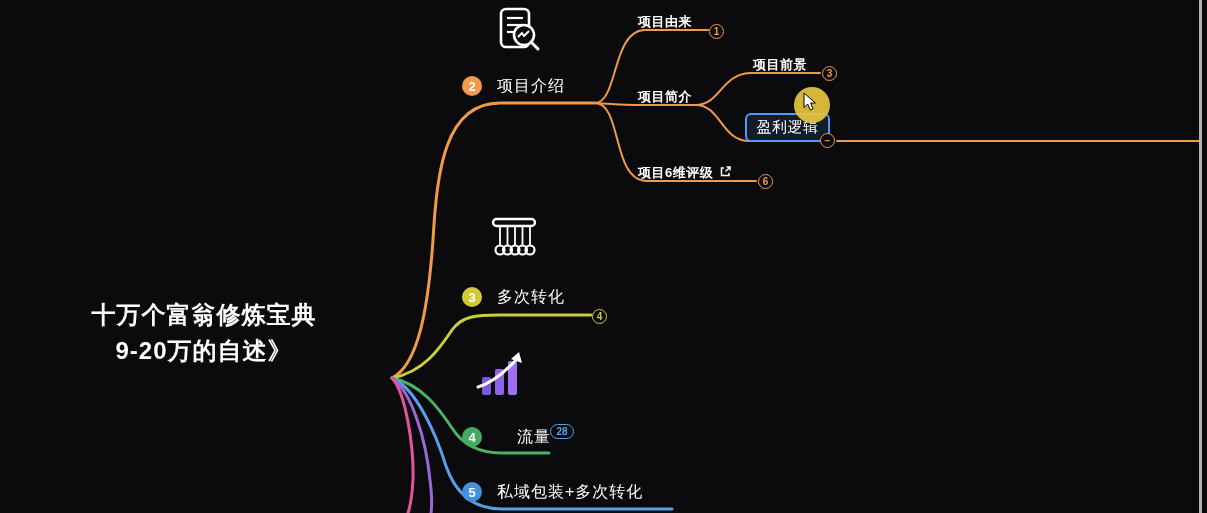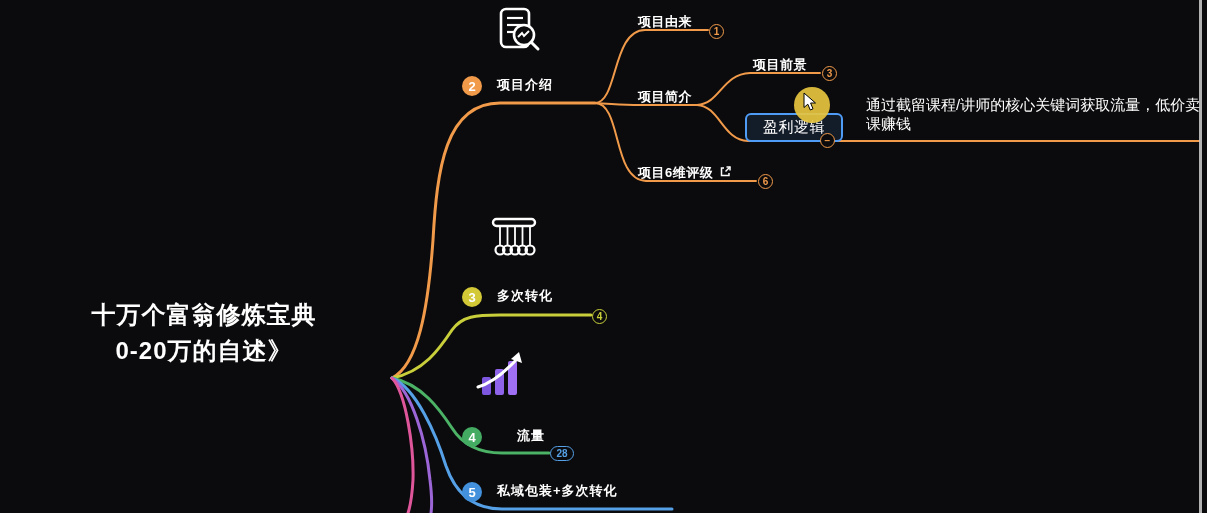--- a/index.html
+++ b/index.html
@@ -9,38 +9,38 @@
     background: #0b0b0d; overflow: hidden;
     font-family: "Liberation Sans", "DejaVu Sans", sans-serif;
   }
   .links { position: absolute; left: 0; top: 0; width: 1207px; height: 513px; }
   .root-title {
     position: absolute; left: 8px; top: 297px; width: 392px;
     text-align: center; color: #fff; font-size: 24px; font-weight: 800;
     line-height: 36px; letter-spacing: 1px;
   }
   .label { position: absolute; color: #fff; white-space: nowrap; }
-  .main-label { font-size: 13px; font-weight: 700; letter-spacing: 1px; }
+  .main-label { font-size: 16px; font-weight: 400; letter-spacing: 1px; }
   .sub-label { font-size: 13px; font-weight: 700; letter-spacing: 0.5px; }
   .badge {
     position: absolute; display: flex; align-items: center; justify-content: center;
     border-radius: 50%; font-weight: 700;
   }
   .badge-filled { width: 20px; height: 20px; color: #fff; font-size: 13px; }
   .bf-orange { background: #f09a4a; }
   .bf-yellow { background: #d3c937; }
   .bf-green  { background: #43ac62; }
   .bf-blue   { background: #4391dc; }
   .badge-outline { width: 15px; height: 15px; background: #0b0b0d; font-size: 10px; border: 1.5px solid; }
   .bo-orange { border-color: #f09a4a; color: #f09a4a; }
   .bo-yellow { border-color: #c9cf3a; color: #c9cf3a; }
   .bo-pill   { border-color: #55a0e6; color: #55a0e6; width: 24px; border-radius: 8px; }
   .icon { position: absolute; }
   .profit-box {
-    position: absolute; left: 745px; top: 113px; width: 98px; height: 29px;
+    position: absolute; left: 745px; top: 113px; width: 85px; height: 29px;
     border: 2px solid #4f9cf7; border-radius: 6px; background: rgba(79,156,247,0.12);
     display: flex; align-items: center; justify-content: center;
     color: #fff; font-size: 15px; letter-spacing: 0.5px;
   }
   .note {
     position: absolute; left: 866px; top: 95px; width: 340px;
     color: #fff; font-size: 15px; line-height: 19px; font-weight: 500;
   }
   .ext-icon { margin-left: 6px; vertical-align: -1px; }
   .scrollbar { position: absolute; left: 1199px; top: 0; width: 3px; height: 513px; background: #d0d0d0; opacity: 0.85; }
@@ -65,21 +65,21 @@
     <path d="M595,103 C622,103 612,180 646,181 L756,181" fill="none" stroke-width="2" stroke-linecap="round" stroke="#f09a4a"></path>
     <path d="M392,378 C424,372 440,348 452,330 C462,316 476,315 500,315 L591,315" fill="none" stroke-width="3" stroke-linecap="round" stroke="#c9cf3a"></path>
     <path d="M392,378 C422,384 440,410 452,428 C462,444 478,453 502,453 L549,453" fill="none" stroke-width="3" stroke-linecap="round" stroke="#4bb266"></path>
     <path d="M392,378 C416,388 436,434 446,466 C455,492 472,509 502,509 L672,509" fill="none" stroke-width="3" stroke-linecap="round" stroke="#55a0e6"></path>
     <path d="M392,378 C412,392 426,440 430,480 C432,496 432,506 431,513" fill="none" stroke-width="3" stroke-linecap="round" stroke="#9c66d6"></path>
     <path d="M392,378 C406,393 414,448 413,480 C412,497 410,507 408,513" fill="none" stroke-width="3" stroke-linecap="round" stroke="#e0569b"></path>
   </svg>
 
   <div class="root-title">
     <div>十万个富翁修炼宝典</div>
-    <div>0-20万的自述》</div>
+    <div>9-20万的自述》</div>
   </div>
 
   <div class="icon" style="left:491px;top:6px;">
     <svg width="54" height="52" viewBox="0 0 54 52">
       <rect x="10" y="3" width="28" height="38" rx="5" fill="none" stroke="#fff" stroke-width="2.6"></rect>
       <line x1="16" y1="12" x2="32" y2="12" stroke="#fff" stroke-width="2.2"></line>
       <line x1="16" y1="19" x2="32" y2="19" stroke="#fff" stroke-width="2.2"></line>
       <line x1="16" y1="26" x2="24" y2="26" stroke="#fff" stroke-width="2.2"></line>
       <circle cx="33" cy="29" r="10" fill="#0b0b0d" stroke="#fff" stroke-width="2.6"></circle>
       <polyline points="27,31 31,27 33,30 38,25" fill="none" stroke="#fff" stroke-width="2"></polyline>
@@ -124,33 +124,32 @@
   <div class="label sub-label" style="left:638px;top:164px;">
     <span>项目6维评级</span><svg class="ext-icon" width="13" height="13" viewBox="0 0 13 13">
         <path d="M5,3 H2.5 V10.5 H10 V8" fill="none" stroke="#fff" stroke-width="1.5"></path>
         <path d="M7.5,2 H11 V5.5" fill="none" stroke="#fff" stroke-width="1.5"></path>
         <line x1="11" y1="2" x2="6.5" y2="6.5" stroke="#fff" stroke-width="1.5"></line>
       </svg>
   </div>
 
   <div class="profit-box">盈利逻辑</div>
 
-  <div class="note">通过截留课程/讲师的核心关键词获取流量，低价卖课赚钱</div>
 
   <div class="badge badge-filled bf-orange" style="left:462px;top:76px;">2</div>
   <div class="badge badge-filled bf-yellow" style="left:462px;top:287px;">3</div>
   <div class="badge badge-filled bf-green" style="left:462px;top:427px;">4</div>
   <div class="badge badge-filled bf-blue" style="left:462px;top:482px;">5</div>
 
   <div class="badge badge-outline bo-orange" style="left:709px;top:24px;">1</div>
   <div class="badge badge-outline bo-orange" style="left:822px;top:66px;">3</div>
   <div class="badge badge-outline bo-orange" style="left:820px;top:133px;">−</div>
   <div class="badge badge-outline bo-orange" style="left:758px;top:174px;">6</div>
   <div class="badge badge-outline bo-yellow" style="left:592px;top:309px;">4</div>
-  <div class="badge badge-outline bo-pill" style="left:550px;top:446px;">28</div>
+  <div class="badge badge-outline bo-pill" style="left:550px;top:424px;">28</div>
 
   <div class="scrollbar"></div>
 
   <div class="cursor-glow"></div>
   <div class="cursor">
     <svg width="18" height="20" viewBox="0 0 18 20">
       <path d="M1,1 L1,15.5 L4.8,12.2 L7.3,18 L10,16.8 L7.6,11 L12.5,11 Z" fill="#fff" stroke="#000" stroke-width="1"></path>
     </svg>
   </div>
 

